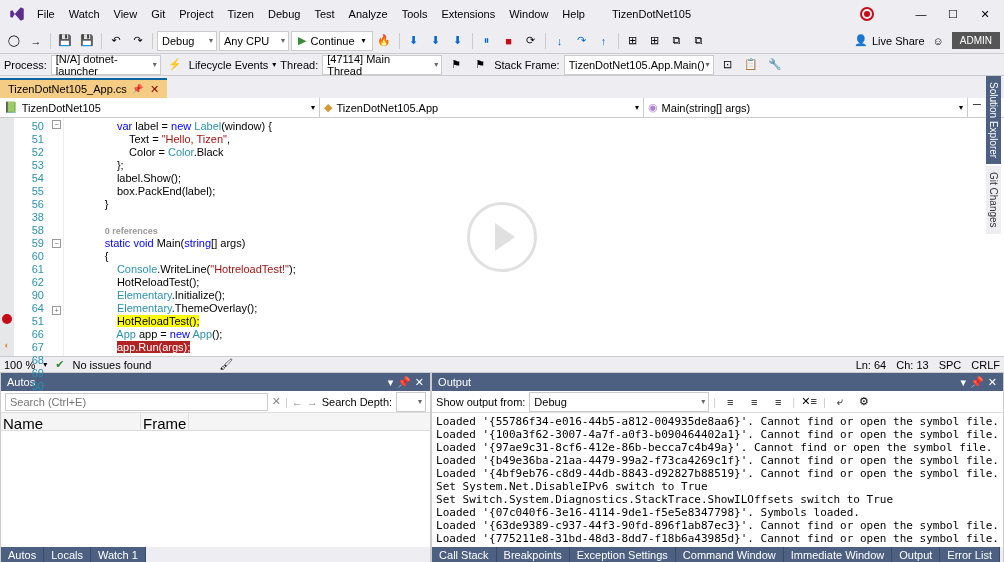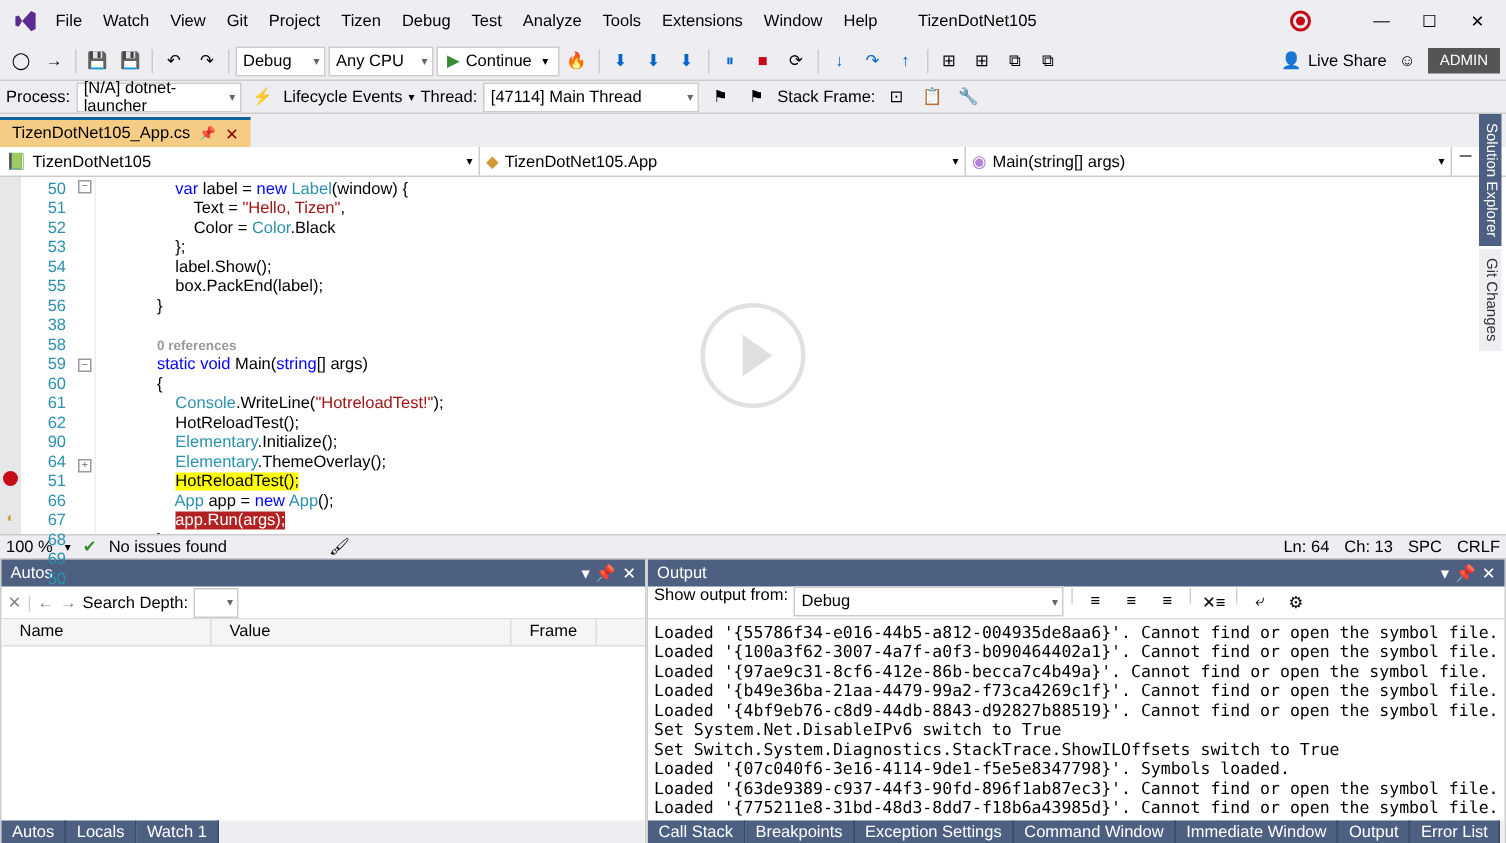--- a/index.html
+++ b/index.html
@@ -49,22 +49,22 @@
 .play-overlay::after { content: ""; border-left: 20px solid #ccc; border-top: 14px solid transparent; border-bottom: 14px solid transparent; margin-left: 5px; }
 .status-strip { height: 16px; background: #eeeef2; border-top: 1px solid #ccc; display: flex; align-items: center; padding: 0 4px; font-size: 10px; gap: 8px; }
 .status-strip .right { margin-left: auto; display: flex; gap: 10px; }
 .panels { display: flex; height: 194px; }
 .panel { flex: 1; display: flex; flex-direction: column; background: #fff; border: 1px solid #ccc; }
 .panel-header { height: 18px; background: #4d6082; color: #fff; padding: 0 6px; display: flex; align-items: center; font-size: 11px; }
 .panel-header .ctrls { margin-left: auto; display: flex; gap: 4px; font-size: 9px; }
 .autos-search { height: 22px; border-bottom: 1px solid #ddd; display: flex; align-items: center; padding: 0 4px; gap: 4px; }
 .autos-search input { flex: 1; border: 1px solid #ccc; height: 18px; padding: 0 4px; }
 .autos-cols { height: 18px; border-bottom: 1px solid #ddd; display: flex; background: #f5f5f5; }
-.autos-cols div { padding: 2px 12px; border-right: 1px solid #ddd; font-size: 11px; }
-.output-toolbar { height: 22px; border-bottom: 1px solid #ddd; display: flex; padding: 0 4px; gap: 4px; font-size: 11px; }
+.autos-cols div { padding: 2px 2px; border-right: 1px solid #ddd; font-size: 15px; }
+.output-toolbar { height: 22px; border-bottom: 1px solid #ddd; display: flex; align-items: center; padding: 0 4px; gap: 4px; font-size: 11px; }
 .output-body { flex: 1; font-family: Consolas, monospace; font-size: 11px; line-height: 13px; padding: 2px 4px; overflow: hidden; white-space: pre; }
 .bottom-tabs { height: 18px; background: #eeeef2; display: flex; }
 .bottom-tabs .bt { padding: 2px 7px; font-size: 11px; cursor: pointer; background: #4d6082; color: #fff; border-right: 1px solid #3a4a66; }
 .side-tabs { position: absolute; right: 0; top: 76px; width: 18px; }
 .side-tab { writing-mode: vertical-rl; background: #4d6082; color: #fff; padding: 6px 2px; font-size: 10px; margin-bottom: 2px; cursor: pointer; }
 .side-tab.light { background: #eeeef2; color: #333; }
 svg { display: block; }
 </style>
 </head>
 <body>
@@ -146,26 +146,29 @@
 
 <div class="toolbar2">
   <span>Process:</span>
   <div class="tb-dropdown" style="width:110px">
       <span>[N/A] dotnet-launcher</span>
     </div>
   <div class="tb-btn">⚡</div>
   <span>Lifecycle Events</span>
   <span style="font-size:8px">▾</span>
   <span>Thread:</span>
-  <div class="tb-dropdown" style="width:144px">
+  <div class="tb-dropdown" style="width:120px">
       <span>[47114] Main Thread</span>
     </div>
   <div class="tb-btn">⚑</div>
   <div class="tb-btn">⚑</div>
   <span>Stack Frame:</span>
+  <div class="tb-dropdown" style="width:150px">
+      <span>TizenDotNet105.App.Main()</span>
+    </div>
   <div class="tb-btn">⊡</div>
   <div class="tb-btn">📋</div>
   <div class="tb-btn">🔧</div>
 </div>
 
 <div class="tab-strip">
   <div class="file-tab">
     <span>TizenDotNet105_App.cs</span>
     <span class="pin">📌</span>
     <span class="close">✕</span>
@@ -294,30 +297,30 @@
   <div class="panel">
     <div class="panel-header">
       <span>Autos</span>
       <div class="ctrls">
           <span>▾</span>
           <span>📌</span>
           <span>✕</span>
         </div>
     </div>
     <div class="autos-search">
+      <input placeholder="Search (Ctrl+E)" style="">
       <span style="color:#888">✕</span>
       <span style="color:#ccc">|</span>
       <span style="color:#888">←</span>
       <span style="color:#888">→</span>
       <span>Search Depth:</span>
       <div class="tb-dropdown" style="width:30px"></div>
     </div>
     <div class="autos-cols" id="autos-cols">
         <div style="width: 140px;">Name</div>
-        <div style="width: 200px;">Value</div>
         <div>Frame</div>
       </div>
     <div style="flex:1"></div>
     <div class="bottom-tabs" id="autos-tabs">
         <div class="bt">Autos</div>
         <div class="bt">Locals</div>
         <div class="bt">Watch 1</div>
       </div>
   </div>
 

